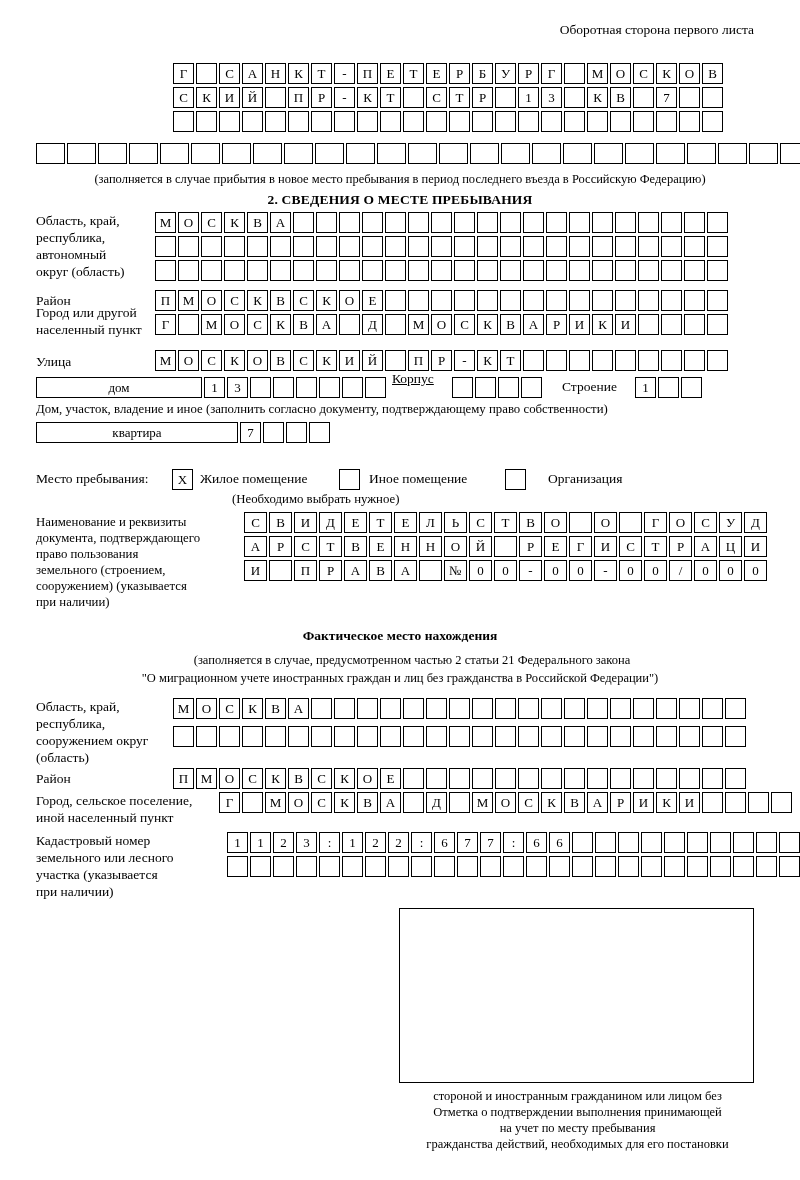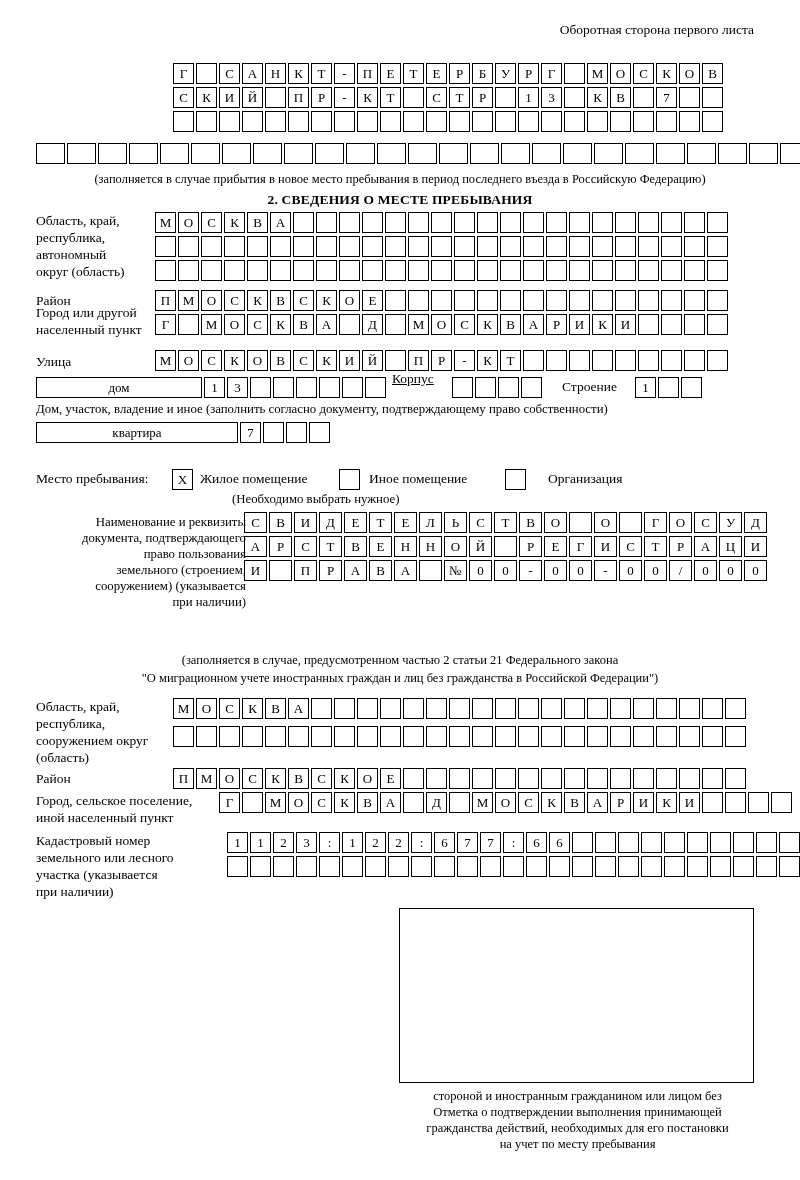--- a/index.html
+++ b/index.html
@@ -29,21 +29,20 @@
     font-size: 13.5px;
   }
 
   .label {
     font-size: 13.5px;
     line-height: 17px;
   }
   .label-sm {
     font-size: 12.8px;
     line-height: 16px;
-    text-align: right;
   }
   .section-title {
     font-size: 13.5px;
     font-weight: bold;
     text-align: center;
     letter-spacing: 0.2px;
   }
   .bold-center {
     font-size: 13.5px;
     font-weight: bold;
@@ -511,21 +510,22 @@
       <div class="cell" style="width: 23px;">0</div>
       <div class="cell" style="width: 23px;">-</div>
       <div class="cell" style="width: 23px;">0</div>
       <div class="cell" style="width: 23px;">0</div>
       <div class="cell" style="width: 23px;">/</div>
       <div class="cell" style="width: 23px;">0</div>
       <div class="cell" style="width: 23px;">0</div>
       <div class="cell" style="width: 23px;">0</div>
     </div>
 
-  <div class="abs under-note" style="left:36px; top:652px; width:728px;">(заполняется в случае, предусмотренном частью 2 статьи 21 Федерального закона</div>
+  <div class="abs bold-center" style="left:36px; top:628px; width:728px;">Фактическое место нахождения</div>
+  <div class="abs under-note" style="left:48px; top:652px; width:728px;">(заполняется в случае, предусмотренном частью 2 статьи 21 Федерального закона</div>
   <div class="abs under-note" style="left:36px; top:670px; width:728px;">"О миграционном учете иностранных граждан и лиц без гражданства в Российской Федерации")</div>
 
   <div class="abs label" style="left:36px; top:698px; width:150px;">
     <div>Область, край,</div>
     <div>республика,</div>
     <div>сооружением округ</div>
     <div>(область)</div>
   </div>
   <div class="abs cells" id="s3-reg0" style="left:173px; top:698px;">
       <div class="cell">М</div>
@@ -701,17 +701,17 @@
       <div class="cell blank"></div>
       <div class="cell blank"></div>
       <div class="cell blank"></div>
       <div class="cell blank"></div>
     </div>
 
   <div class="abs bigbox" style="left:399px; top:908px; width:355px; height:175px;"></div>
   <div class="abs under-note" style="left:385px; top:1088px; width:385px;">
     <div>стороной и иностранным гражданином или лицом без</div>
     <div>Отметка о подтверждении выполнения принимающей</div>
+    <div>на учет по месту пребывания</div>
     <div>гражданства действий, необходимых для его постановки</div>
-    <div>на учет по месту пребывания</div>
   </div>
 
 </div>
 
 </body></html>

